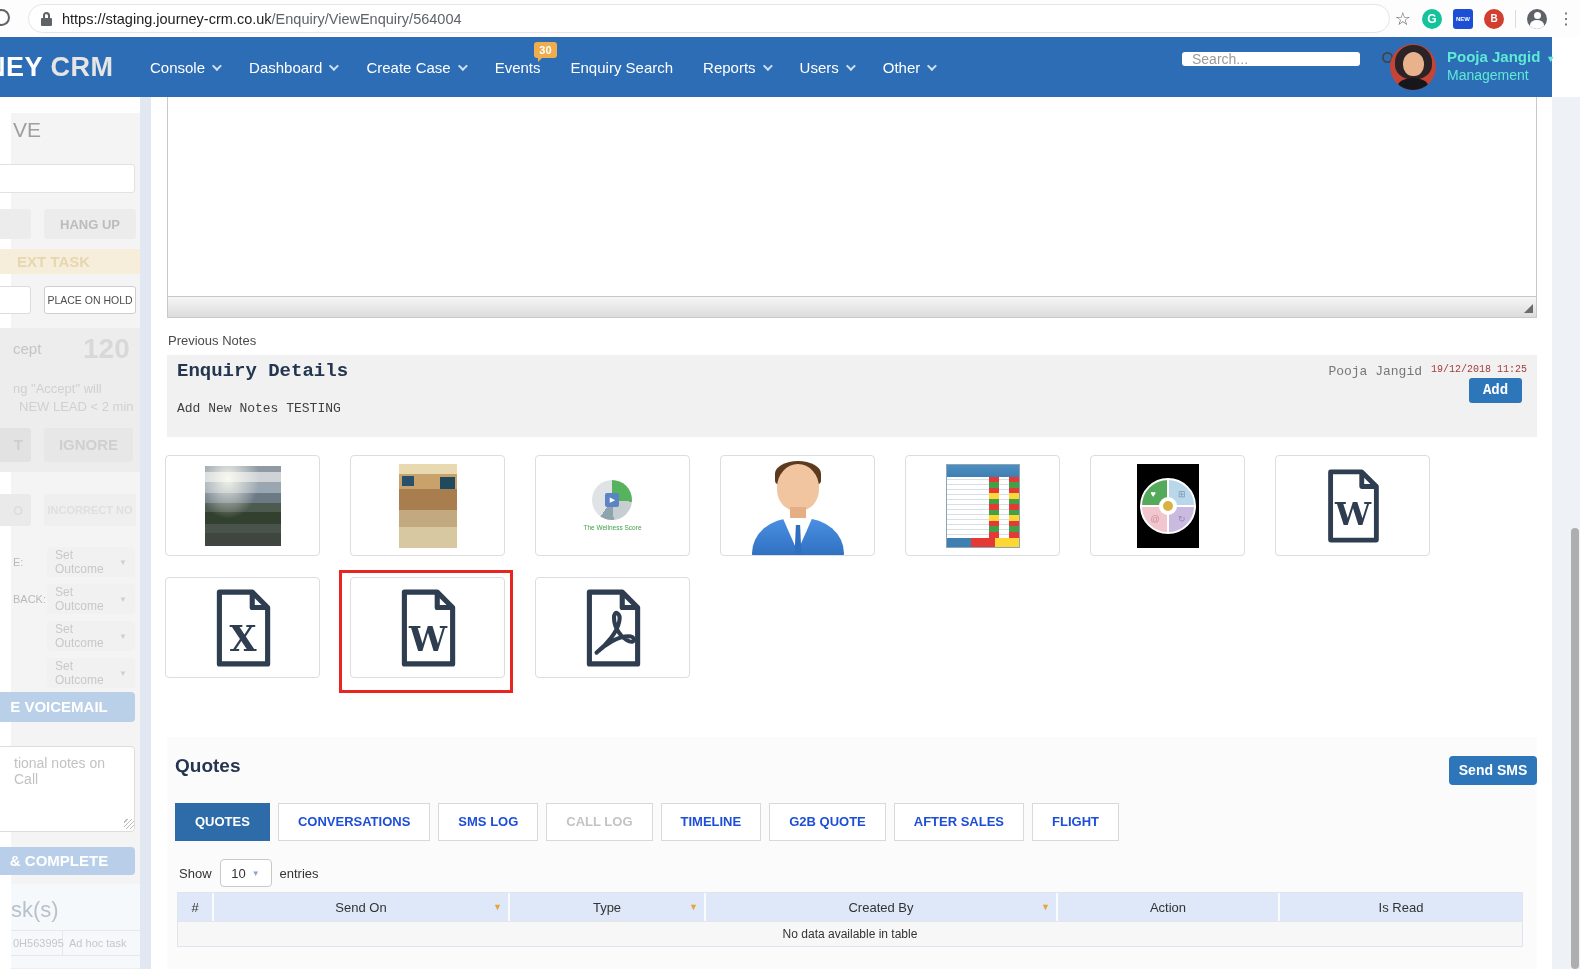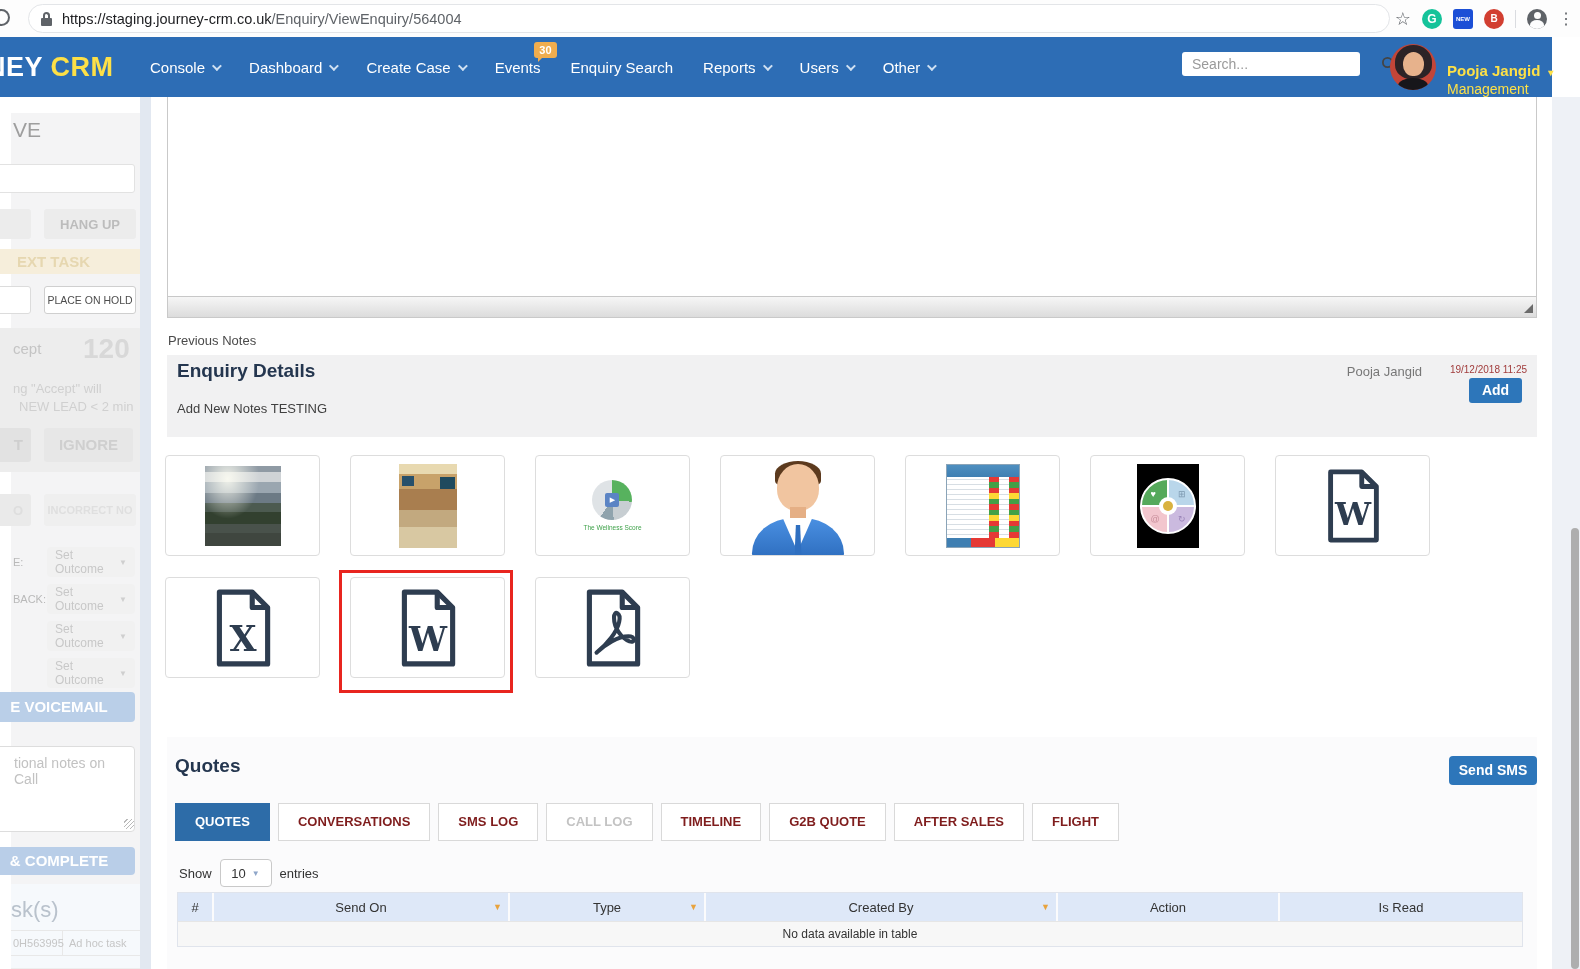--- a/index.html
+++ b/index.html
@@ -23,35 +23,35 @@
   .ext.rd { background:#d23f31; font-size:10px; }
   .chrome-sep { width:1px; height:18px; background:#dadce0; }
   .profile-icon { width:20px; height:20px; border-radius:50%; background:#5f6368; position:relative; overflow:hidden; }
   .profile-icon::before { content:""; position:absolute; top:3px; left:6.5px; width:7px; height:7px; border-radius:50%; background:#fdfdfd; }
   .profile-icon::after { content:""; position:absolute; top:11px; left:3px; width:14px; height:10px; border-radius:50% 50% 0 0; background:#fdfdfd; }
   .dots-icon { font-size:16px; color:#5f6368; letter-spacing:0; }
 
   
   .navbar { position:absolute; top:37px; left:0; width:1552px; height:60px; background:#2d6db5; }
   .logo { position:absolute; left:-14px; top:15px; font-size:27px; font-weight:bold; color:#fff; letter-spacing:.5px; white-space:nowrap; }
-  .logo .accent { color:#fde047; }
+  .logo .accent { color:#e5e5e5; }
   .nav-items { position:absolute; left:150px; top:0; height:60px; display:flex; align-items:center; gap:30px; }
   .nav-item { color:#fff; font-size:15px; display:flex; align-items:center; gap:7px; white-space:nowrap; position:relative; }
   .chev { width:7px; height:7px; border-right:2px solid #cfe0f2; border-bottom:2px solid #cfe0f2; transform:rotate(45deg) translateY(-2px); }
   .badge { position:absolute; top:-17px; right:-16px; background:#f0ad4e; color:#fff; font-size:11px; font-weight:bold; padding:2px 5px; border-radius:3px; }
   .badge::after { content:""; position:absolute; left:4px; bottom:-4px; border:4px solid transparent; border-top-color:#f0ad4e; border-left-color:#f0ad4e; }
-  .nav-search { position:absolute; left:1182px; top:15px; width:178px; height:24px; background:#fff; border-radius:3px; display:flex; align-items:center; }
+  .nav-search { position:absolute; left:1182px; top:15px; width:178px; height:14px; background:#fff; border-radius:3px; display:flex; align-items:center; }
   .nav-search input { flex:1; border:none; outline:none; padding:0 8px 0 10px; font-size:14px; color:#333; font-family:inherit; background:transparent; }
   .nav-search input::placeholder { color:#9a9a9a; }
   .mag { width:30px; display:flex; align-items:center; justify-content:center; }
   .avatar { position:absolute; left:1390px; top:7px; width:46px; height:46px; border-radius:50%; background:#c24538; overflow:hidden; }
   .avatar .hair { position:absolute; top:1px; left:5px; width:37px; height:34px; background:#2c2326; border-radius:50% 50% 42% 42%; }
   .avatar .face { position:absolute; top:8px; left:13px; width:21px; height:24px; background:#e7b28c; border-radius:50% 50% 46% 46%; }
   .avatar .body { position:absolute; bottom:-4px; left:8px; width:30px; height:16px; background:#17161a; border-radius:50% 50% 0 0; }
-  .user-block { position:absolute; left:1447px; top:25px; color:#fde047; }
+  .user-block { position:absolute; left:1447px; top:11px; color:#5eead4; }
   .user-name { font-size:15px; font-weight:bold; white-space:nowrap; }
   .user-caret { font-size:10px; margin-left:8px; }
   .user-role { font-size:14px; margin-top:2px; }
 
   
   .sidebar { position:absolute; top:97px; left:11px; width:140px; height:921px; }
   .sb-bg { position:absolute; top:16px; left:0; width:140px; height:856px; background:#f4f4f5; }
   .sb-scrollstrip { position:absolute; top:97px; left:140px; width:11px; height:872px; background:#e2e8f1; }
   .sb-head { position:absolute; left:2px; top:21px; font-size:21px; color:#9e9e9e; }
   .sb-input { position:absolute; left:-28px; top:67px; width:152px; height:29px; background:#fff; border:1px solid #e2e2e2; border-radius:3px; }
@@ -86,21 +86,21 @@
   .sb-task-row2 { position:absolute; left:0; top:72px; width:140px; height:13px; border-bottom:1px solid #eee; }
 
   
   .editor { position:absolute; left:167px; top:97px; width:1370px; height:221px; background:#fff; border:1px solid #c9c9c9; border-top:none; }
   .editor-scroll { position:absolute; left:0; bottom:0; width:1368px; height:21px; background:linear-gradient(#f6f6f6,#dcdcdc); border-top:1px solid #c8c8c8; }
   .editor-grip { position:absolute; right:3px; bottom:4px; width:0; height:0; border-left:9px solid transparent; border-bottom:9px solid #6b6b6b; }
 
   .prev-notes { position:absolute; left:168px; top:333px; font-size:13px; color:#4a4a4a; }
 
   
-  .details { position:absolute; left:167px; top:355px; width:1370px; height:82px; background:#f1f1f2; }
+  .details { position:absolute; left:167px; top:355px; width:1370px; height:82px; background:#f1f1f2;font-family:Liberation Mono, monospace; }
   .details .title { position:absolute; left:10px; top:5px; font-size:19px; font-weight:bold; color:#24364f; }
   .details .author { position:absolute; right:115px; top:9px; font-size:13px; color:#777; }
   .details .stamp { position:absolute; right:10px; top:9px; font-size:10px; color:#a13c3c; }
   .add-btn { position:absolute; right:15px; top:23px; width:53px; height:25px; background:#2d76ba; border-radius:3px; color:#fff; font-size:14px; font-weight:bold; text-align:center; line-height:25px; }
   .details .subtitle { position:absolute; left:10px; top:46px; font-size:13px; color:#404040; }
 
   
   .card { position:absolute; width:155px; height:101px; background:#fff; border:1px solid #ddd; border-radius:4px; display:flex; align-items:center; justify-content:center; overflow:hidden; }
   .hl-box { position:absolute; left:339px; top:570px; width:174px; height:123px; border:3px solid #e8251f; }
 
@@ -139,21 +139,21 @@
   .puzzle .g1 { left:9px; top:9px; } .puzzle .g2 { right:8px; top:9px; color:#7d99b0; }
   .puzzle .g3 { left:9px; bottom:8px; color:#c98e9b; } .puzzle .g4 { right:8px; bottom:8px; color:#9a84b8; }
 
   .docsvg { display:block; }
 
   
   .quotes { position:absolute; left:167px; top:737px; width:1370px; height:232px; background:#fbfbfc; }
   .quotes .title { position:absolute; left:8px; top:18px; font-size:19px; font-weight:bold; color:#24364f; }
   .sms-btn { position:absolute; right:0; top:19px; width:88px; height:29px; background:#2d76ba; border-radius:4px; color:#fff; font-size:14px; font-weight:bold; text-align:center; line-height:29px; }
   .tabs { position:absolute; left:8px; top:66px; display:flex; gap:8px; }
-  .tab { height:38px; line-height:36px; padding:0 19px; background:#fff; border:1px solid #d9d9d9; font-size:13px; font-weight:bold; color:#7f1d1d; white-space:nowrap; }
+  .tab { height:38px; line-height:36px; padding:0 19px; background:#fff; border:1px solid #d9d9d9; font-size:13px; font-weight:bold; color:#1d4ed8; white-space:nowrap; }
   .tab.active { background:#2d6ca8; border-color:#2d6ca8; color:#fff; }
   .tab.disabled { color:#c3c3c3; }
   .show-row { position:absolute; left:12px; top:122px; display:flex; align-items:center; font-size:13px; color:#333; }
   .size-select { width:52px; height:28px; border:1px solid #c9c9c9; border-radius:4px; background:#fff; margin:0 8px; display:flex; align-items:center; justify-content:center; gap:6px; }
   .size-select .v { font-size:13px; color:#333; }
   .size-select .c { font-size:8px; color:#8fa6c9; }
   .dtable { position:absolute; left:10px; top:155px; width:1346px; border:1px solid #e0e4ec; }
   .dt-head { display:flex; background:#dee8f8; height:28px; }
   .dt-th { position:relative; display:flex; align-items:center; justify-content:center; font-size:13px; color:#333; border-right:2px solid #fbfbfc; }
   .dt-th:last-child { border-right:none; }

